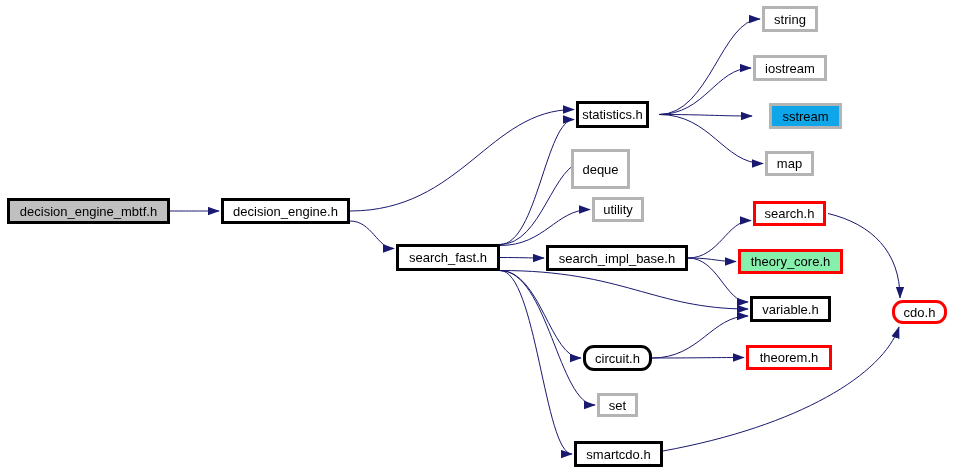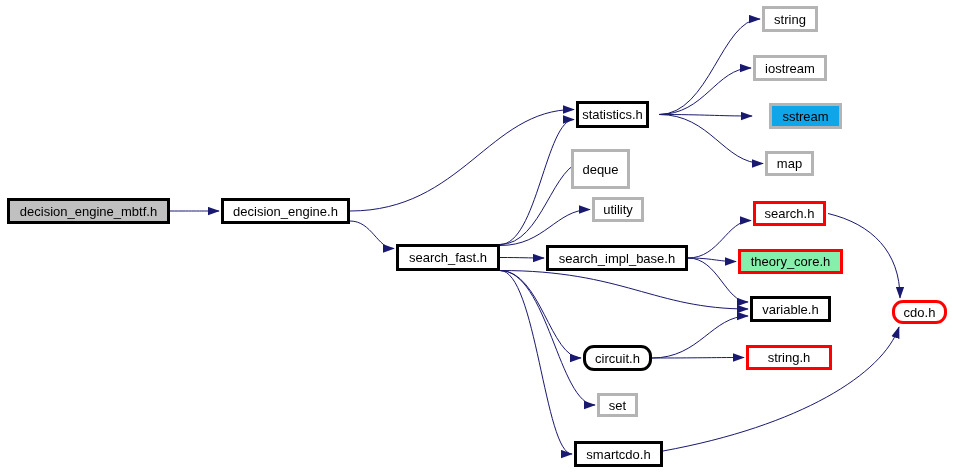--- a/index.html
+++ b/index.html
@@ -92,15 +92,15 @@
     <div class="node internal" style="left: 583px; top: 345px; width: 69px; height: 26px; border-color: rgb(0, 0, 0); background: rgb(255, 255, 255); border-radius: 11px;">circuit.h</div>
     <div class="node external" style="left: 597px; top: 393px; width: 41px; height: 24px; border-color: rgb(180, 180, 180); background: rgb(255, 255, 255);">set</div>
     <div class="node internal" style="left: 574px; top: 441px; width: 89px; height: 26px; border-color: rgb(0, 0, 0); background: rgb(255, 255, 255);">smartcdo.h</div>
     <div class="node external" style="left: 762px; top: 6px; width: 56px; height: 26px; border-color: rgb(180, 180, 180); background: rgb(255, 255, 255);">string</div>
     <div class="node external" style="left: 753px; top: 55px; width: 74px; height: 26px; border-color: rgb(180, 180, 180); background: rgb(255, 255, 255);">iostream</div>
     <div class="node external" style="left: 769px; top: 103px; width: 73px; height: 26px; border-color: rgb(180, 180, 180); background: #0ea5e9;">sstream</div>
     <div class="node external" style="left: 765px; top: 151px; width: 49px; height: 25px; border-color: rgb(180, 180, 180); background: rgb(255, 255, 255);">map</div>
     <div class="node highlight" style="left: 753px; top: 201px; width: 73px; height: 25px; border-color: rgb(255, 0, 0); background: rgb(255, 255, 255);">search.h</div>
     <div class="node highlight" style="left: 738px; top: 249px; width: 105px; height: 25px; border-color: rgb(255, 0, 0); background: #86efac;">theory_core.h</div>
     <div class="node internal" style="left: 750px; top: 296px; width: 81px; height: 26px; border-color: rgb(0, 0, 0); background: rgb(255, 255, 255);">variable.h</div>
-    <div class="node highlight" style="left: 746px; top: 345px; width: 86px; height: 25px; border-color: rgb(255, 0, 0); background: rgb(255, 255, 255);">string.h</div>
+    <div class="node highlight" style="left: 746px; top: 345px; width: 86px; height: 25px; border-color: rgb(255, 0, 0); background: rgb(255, 255, 255);">theorem.h</div>
     <div class="node highlight" style="left: 892px; top: 300px; width: 55px; height: 24px; border-color: rgb(255, 0, 0); background: rgb(255, 255, 255); border-radius: 11px;">cdo.h</div>
   </div>
 
 </body></html>

